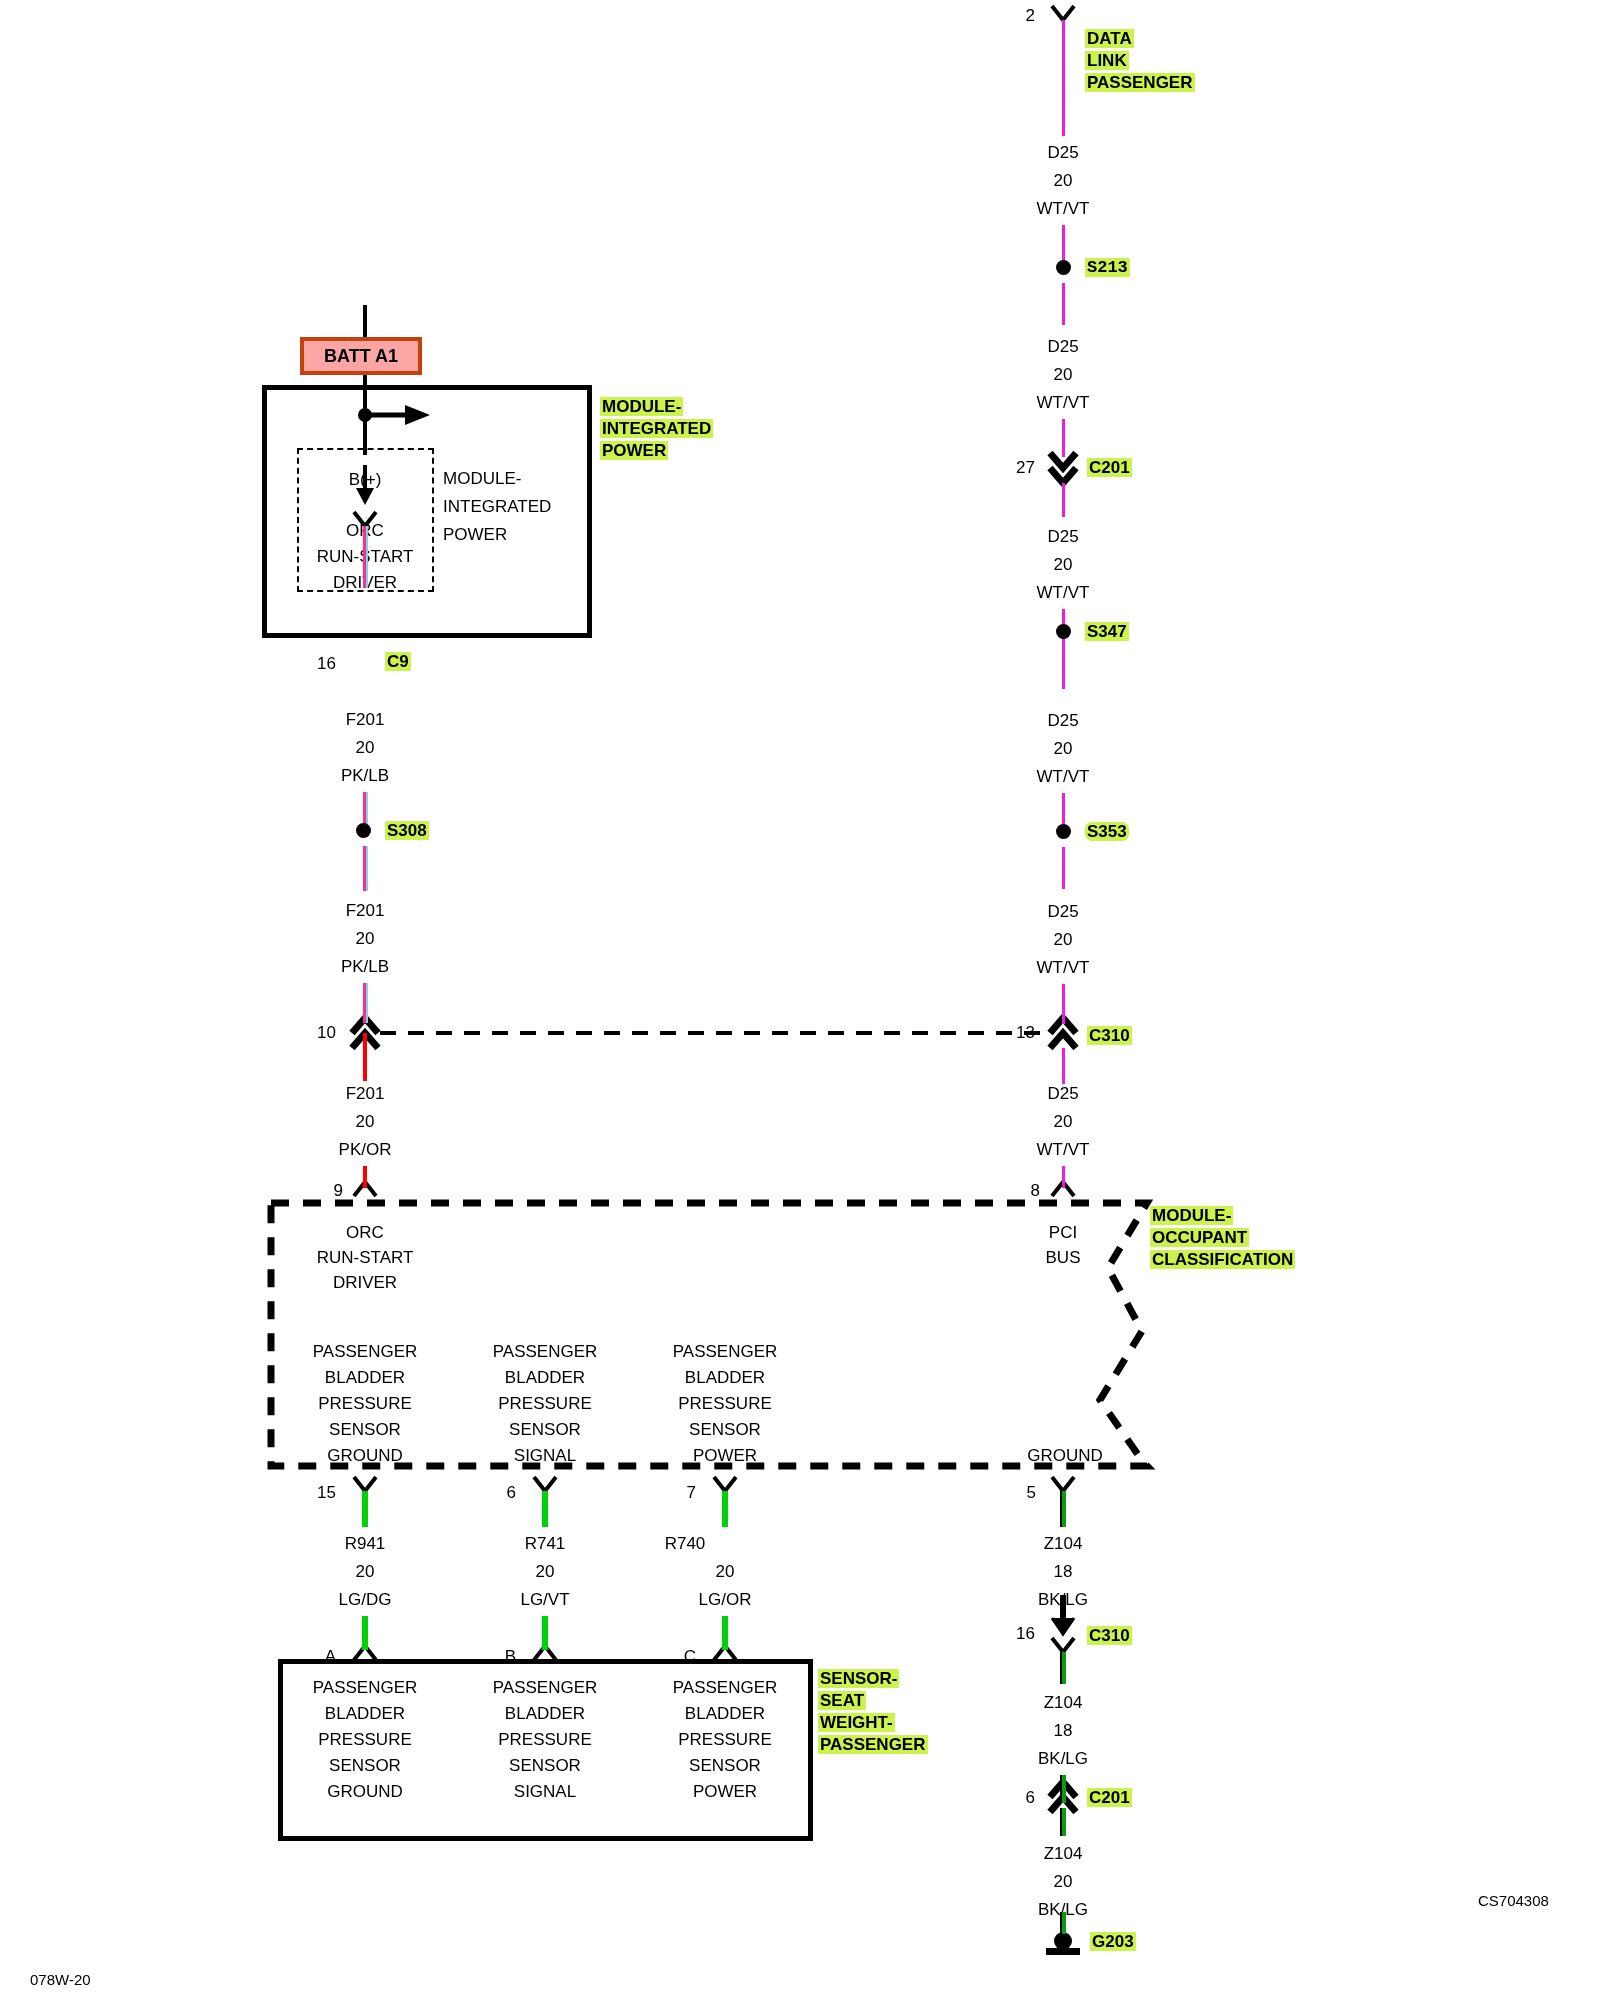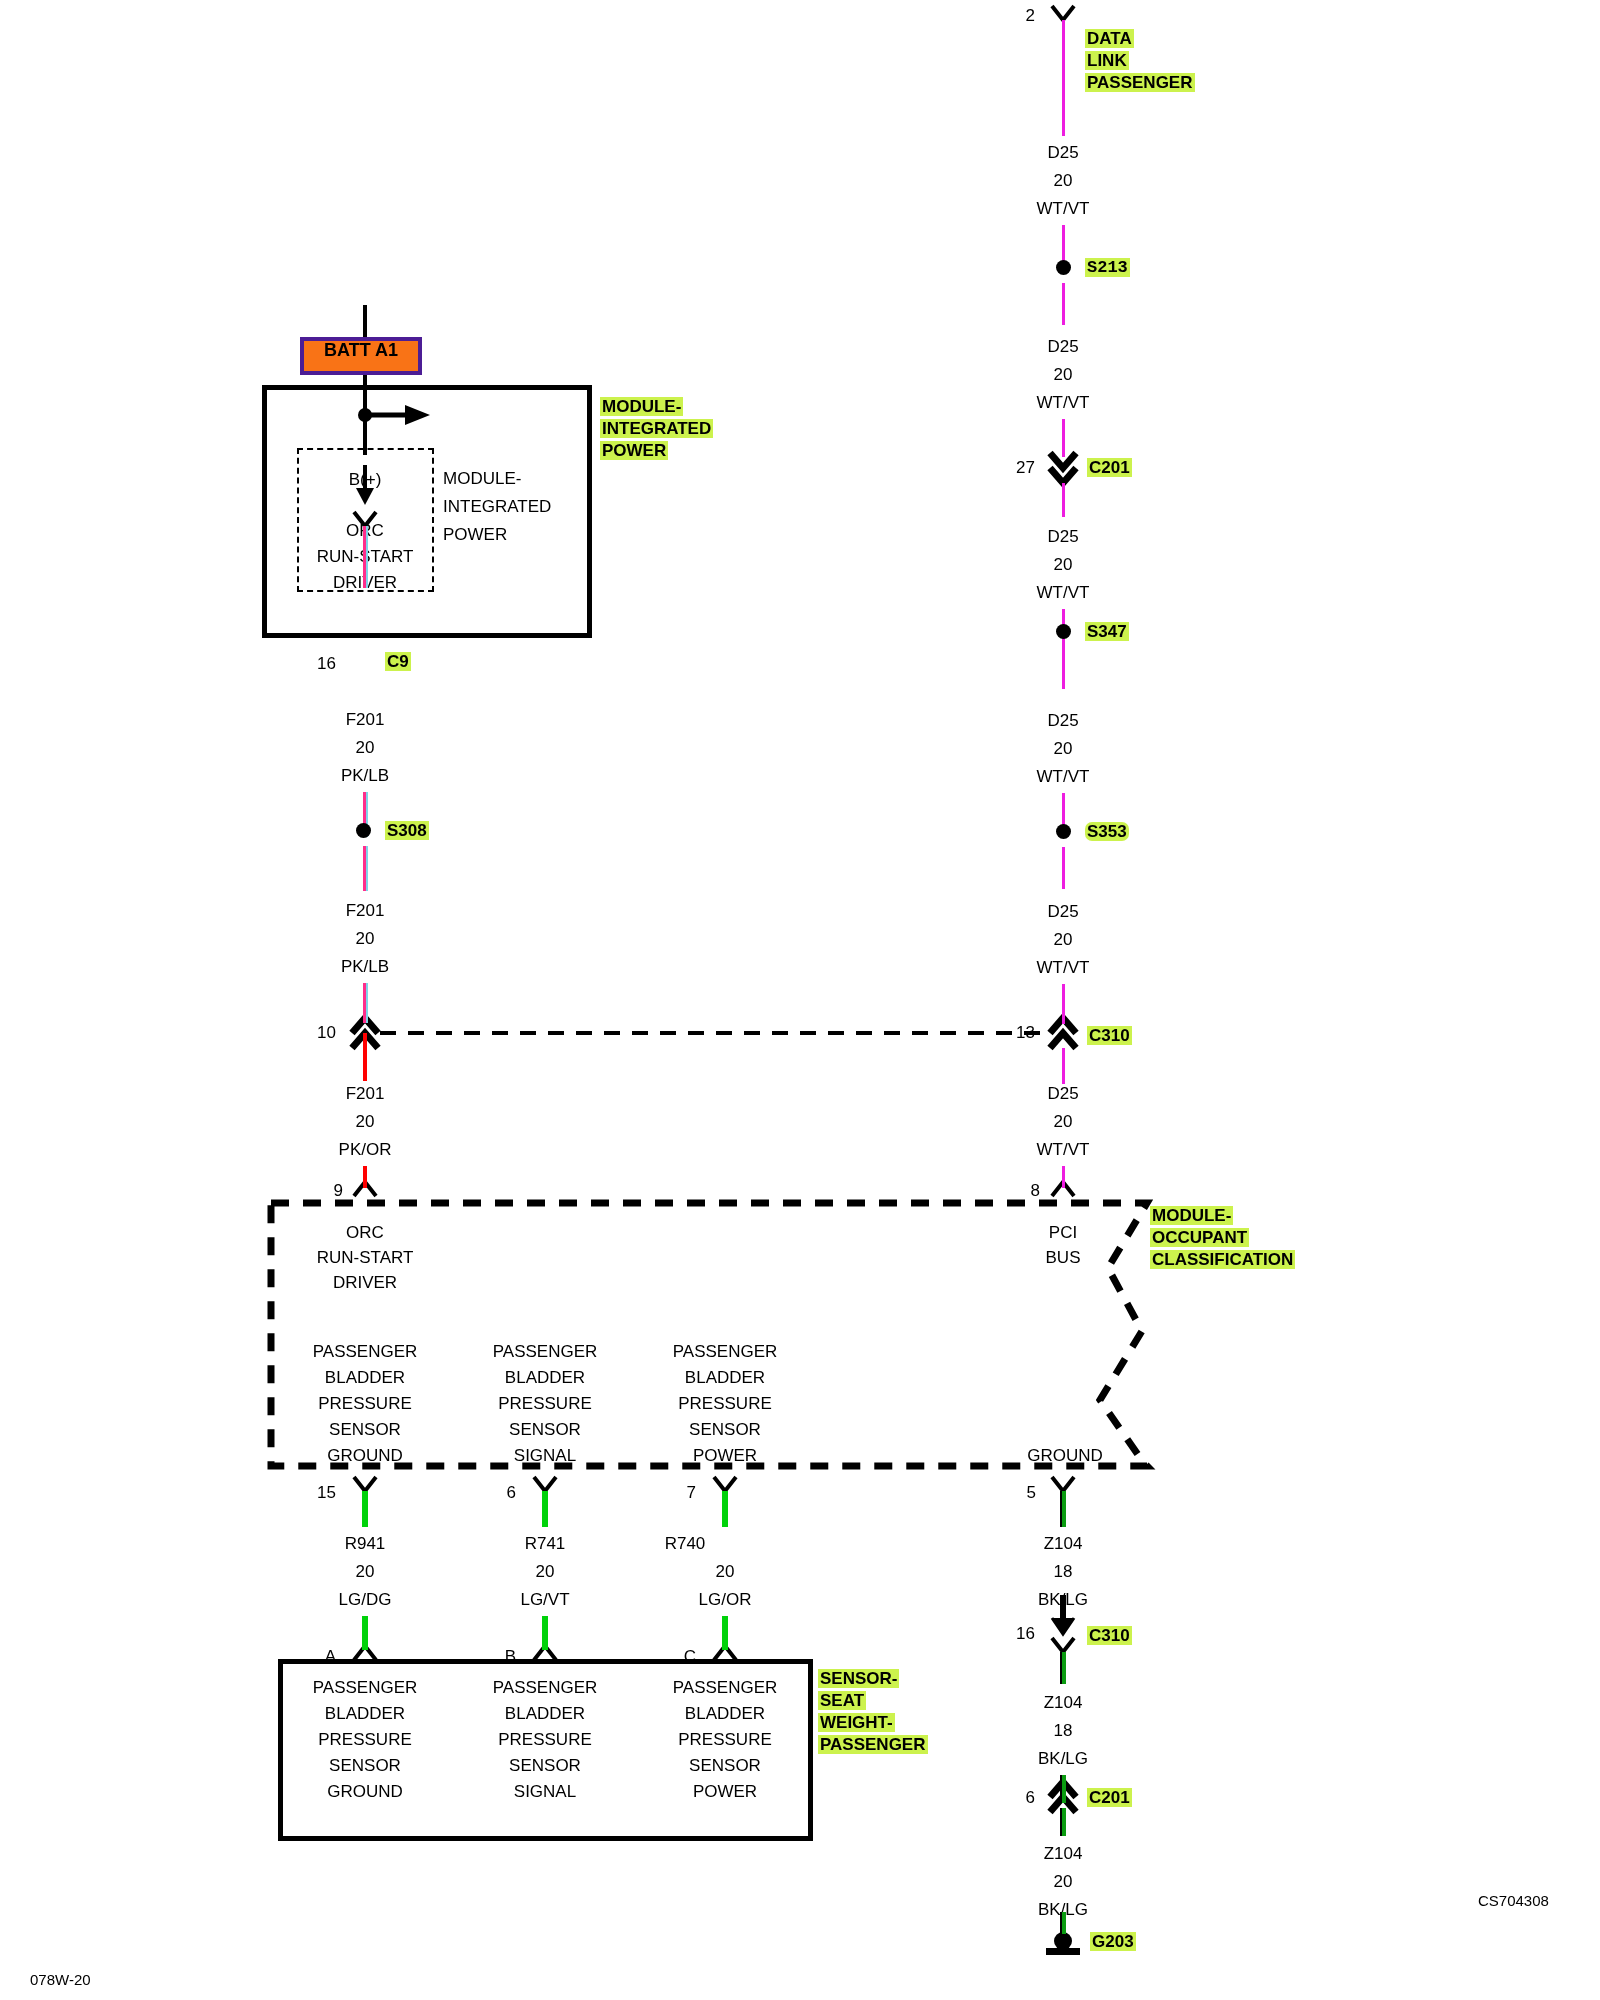--- a/index.html
+++ b/index.html
@@ -66,25 +66,25 @@
   .box-solid {
     border: 5px solid #000;
     box-sizing: border-box;
     background: transparent;
   }
   .box-dash-inner {
     border: 2px dashed #000;
     box-sizing: border-box;
   }
   .batt-box {
-    border: 4px solid #4c1d95;
+    border: 4px solid #c2410c;
     box-sizing: border-box;
-    background: #f97316;
+    background: #fca5a5;
     display: flex;
-    align-items: flex-start;
+    align-items: center;
     justify-content: center;
   }
   .batt-box .txt {
     font-weight: bold;
     font-size: 18px;
   }
 
   
   .wire { position: absolute; }
   .w-violet { background: #ee1de0; width: 3px; }

